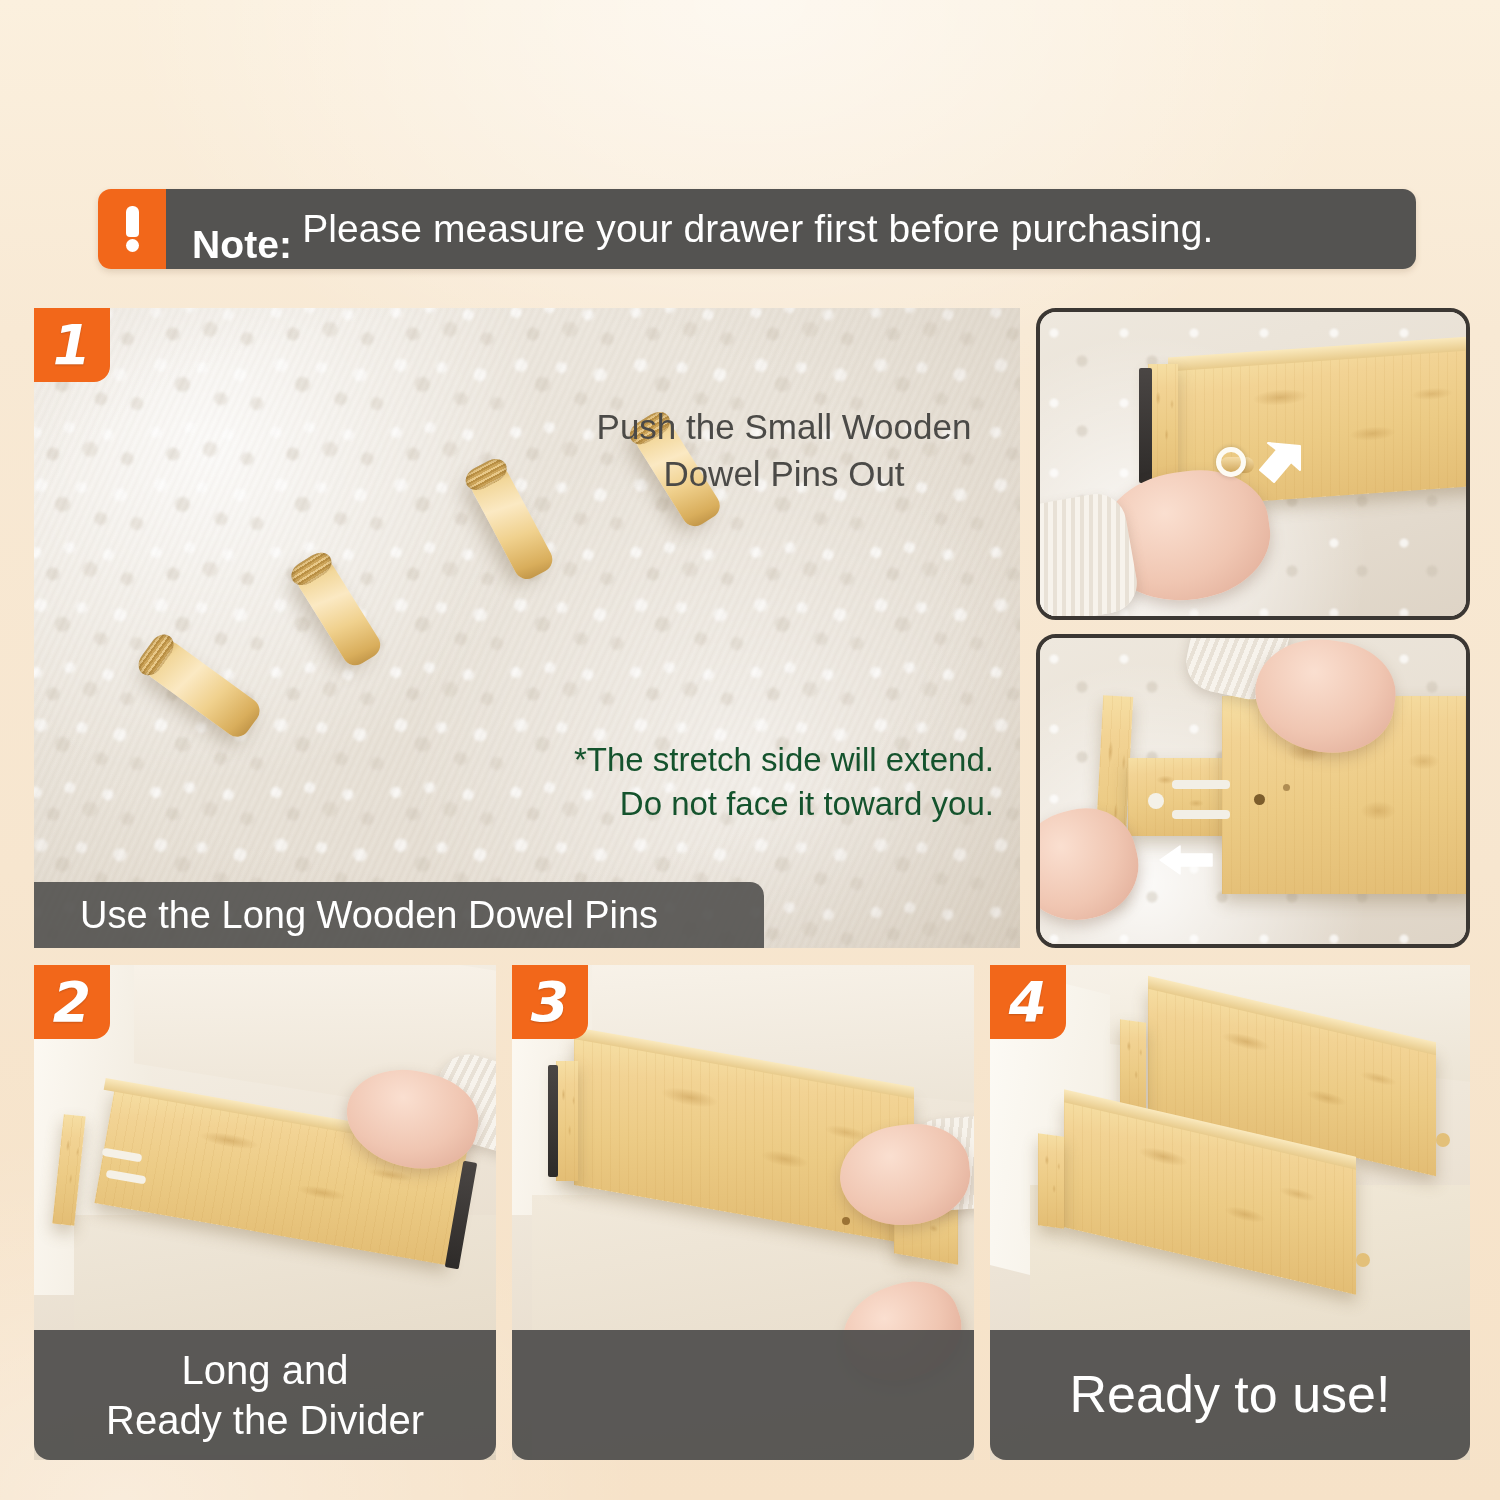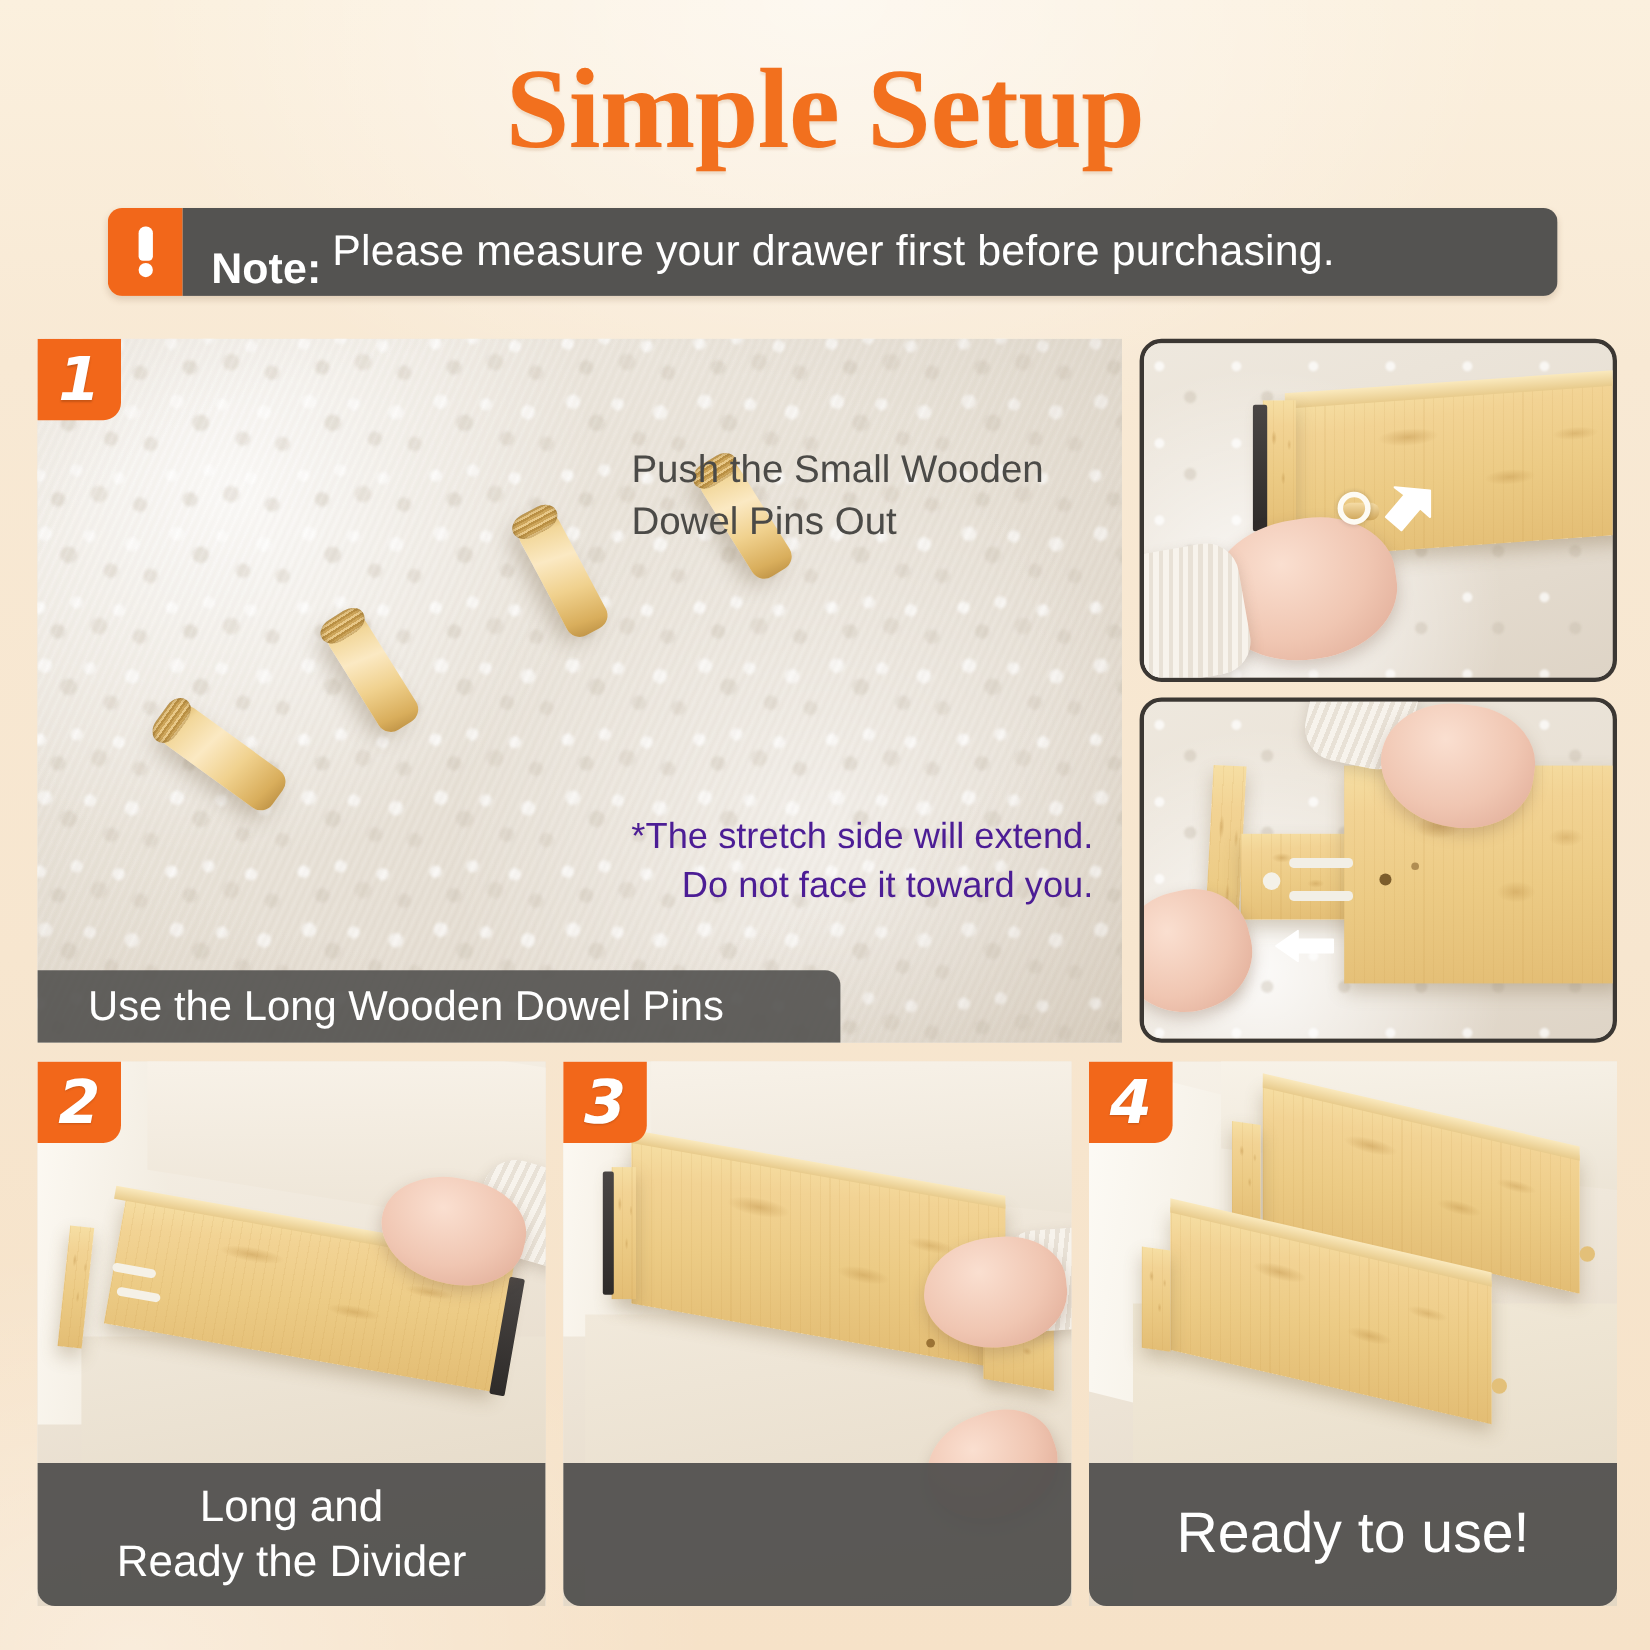--- a/index.html
+++ b/index.html
@@ -196,32 +196,32 @@
     background:
       repeating-linear-gradient(90deg, #cda55a 0 2px, #e8c888 2px 4px, #bb9145 4px 6px);
     box-shadow: inset 0 0 5px rgba(120,90,40,.5);
   }
 
   
   .p1-txt-a {
     position: absolute;
     right: 26px; top: 96px;
     width: 420px;
-    text-align: left;
+    text-align: center;
     color: #4b4a47;
     font-size: 35px;
     line-height: 1.33;
     z-index: 6;
   }
   .p1-txt-b {
     position: absolute;
     right: 26px; top: 430px;
     width: 470px;
     text-align: right;
-    color: #4c1d95;
+    color: #14532d;
     font-size: 33px;
     line-height: 1.34;
     z-index: 6;
   }
   #p1-caption {
     height: 66px;
     width: 730px;
     border-radius: 0 14px 0 0;
     padding-left: 46px;
     font-size: 38px;
@@ -334,21 +334,20 @@
 
   .caption span { display: block; }
 </style>
 </head>
 <body>
 
 <div class="bg-wash"></div>
 
 <div class="page">
 
-  <div class="title">Simple Setup</div>
 
   <div class="note-bar">
     <div class="note-icon">
       <div class="bang">
           <div class="stem"></div>
           <div class="dot"></div>
         </div>
     </div>
     <div class="note-body">
       <span class="lbl">Note:</span>

